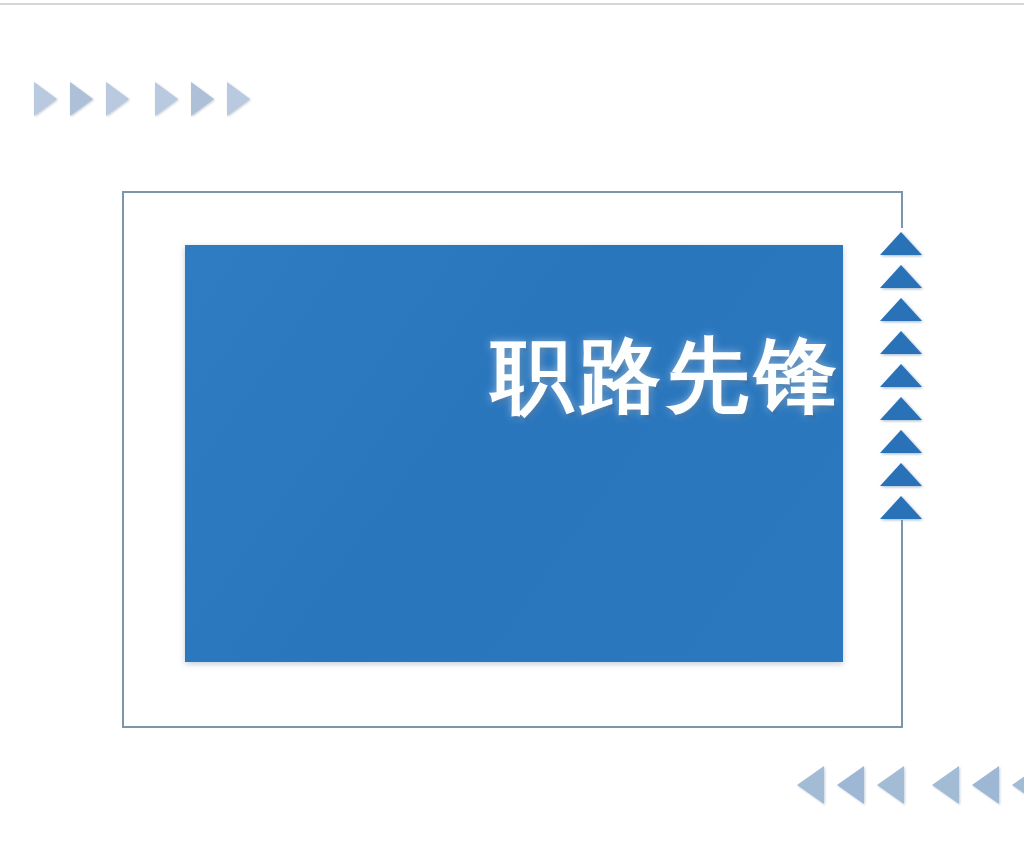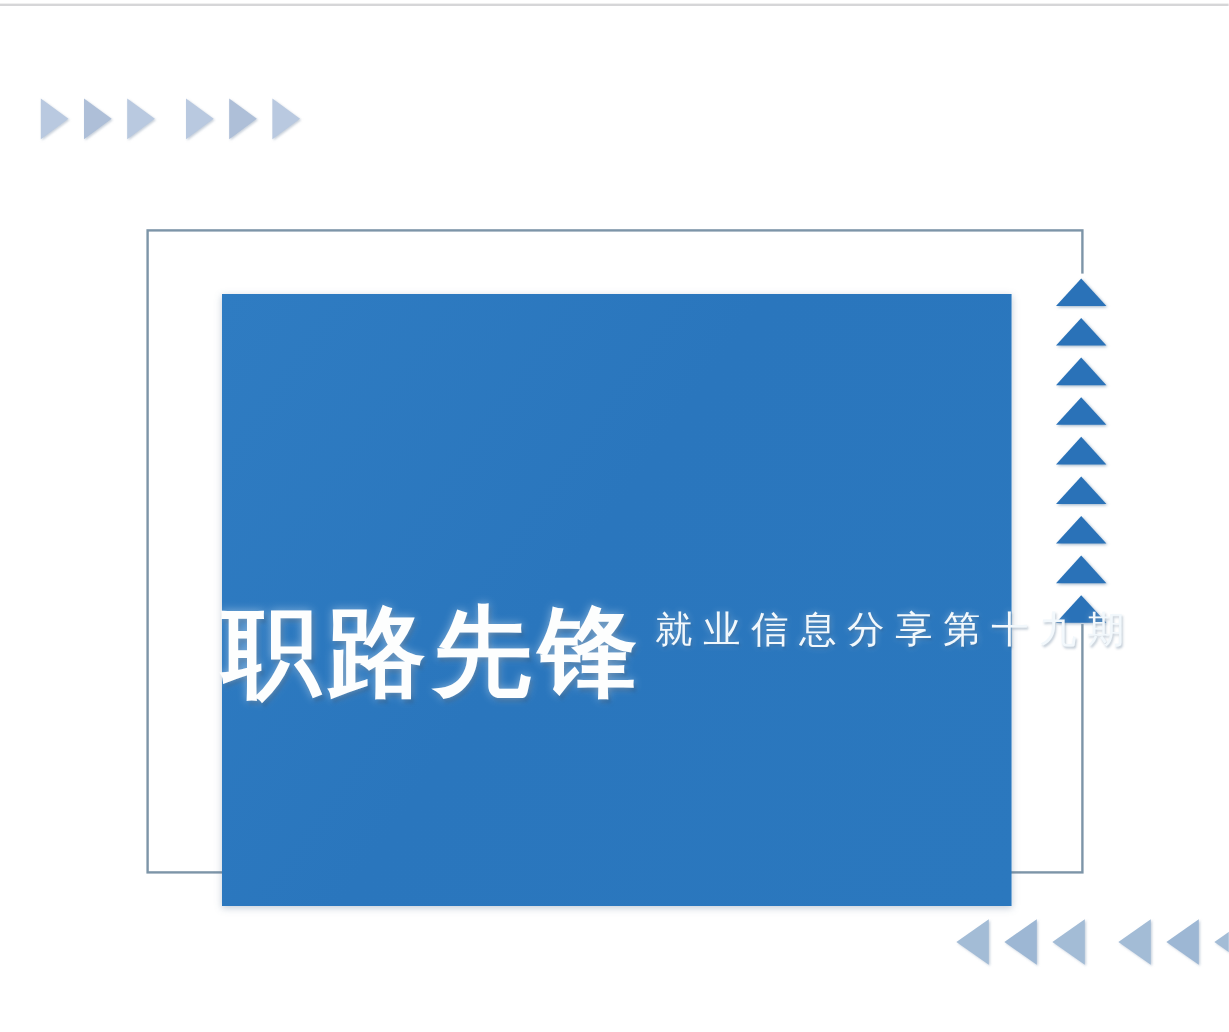--- a/index.html
+++ b/index.html
@@ -111,26 +111,26 @@
     border-bottom: 23px solid #2a72b8;
     filter: drop-shadow(1px 1px 1.5px rgba(120,150,180,0.7));
   }
 
   
   .blue-panel {
     position: absolute;
     left: 185px;
     top: 245px;
     width: 658px;
-    height: 510px;
+    height: 417px;
     background: linear-gradient(125deg, #2f7cc2 0%, #2a76bd 45%, #2b78be 100%);
     box-shadow: 0 2px 6px rgba(80,110,140,0.35);
     display: flex;
-    flex-direction: row;
-    align-items: center;
+    flex-direction: column;
+    align-items: flex-end;
     justify-content: flex-start;
     box-sizing: border-box;
   }
 
   .main-title {
     margin-top: 90px;
     color: #fdfefe;
     font-size: 82px;
     line-height: 1;
     font-weight: bold;
@@ -186,21 +186,20 @@
     <span class="tri-up"></span>
     <span class="tri-up"></span>
     <span class="tri-up"></span>
     <span class="tri-up"></span>
     <span class="tri-up"></span>
     <span class="tri-up"></span>
   </div>
 
   <div class="blue-panel">
     <div class="main-title">职路先锋</div>
-    <div class="sub-title">就业信息分享第十九期</div>
   </div>
 
   <div class="arrow-cluster" id="deco-bottom-right">
     <div class="grp">
       <span class="tri-left"></span>
       <span class="tri-left alt"></span>
       <span class="tri-left"></span>
     </div>
     <div class="gap"></div>
     <div class="grp">

